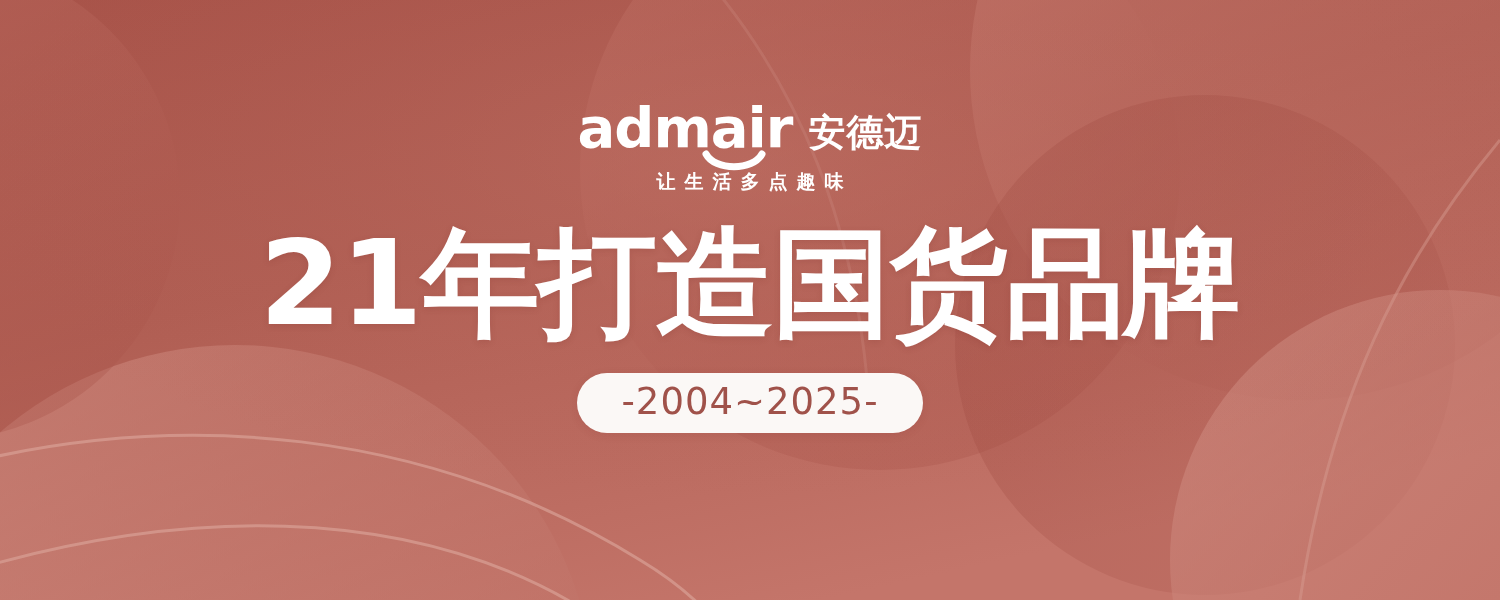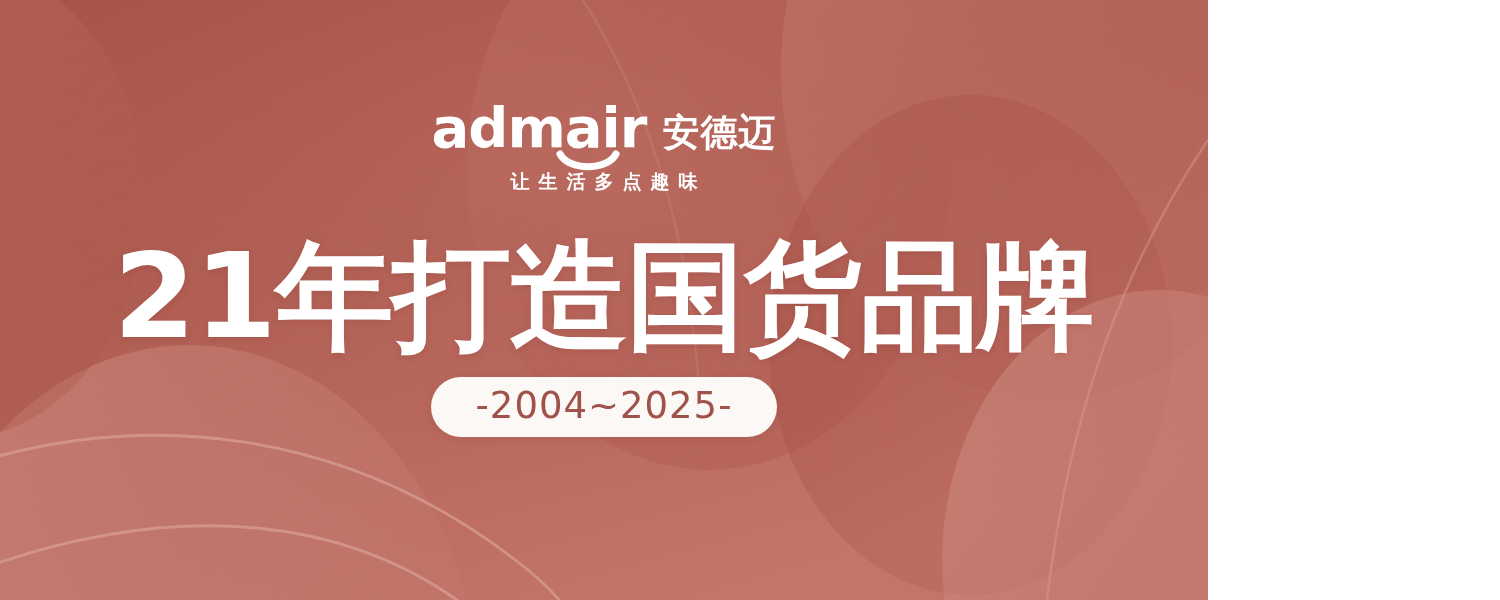--- a/index.html
+++ b/index.html
@@ -4,21 +4,21 @@
 <style>
   * { margin:0; padding:0; box-sizing:border-box; }
   html, body {
     width:1500px; height:600px;
     background:#ffffff;
     font-family:"Liberation Sans", sans-serif;
     overflow:hidden;
   }
   #banner {
     position:relative;
-    width:1208px; height:600px;
+    width:1500px; height:600px;
     overflow:hidden;
     background:#a8534a;
   }
   
   #bg-art { position:absolute; inset:0; width:100%; height:100%; display:block; }
 
   
   .content {
     position:absolute; inset:0;
     display:flex; flex-direction:column;
@@ -66,34 +66,34 @@
     font-size:19px;
     font-weight:bold;
     color:#ffffff;
     letter-spacing:9px;
     text-indent:9px;
     line-height:1;
   }
 
   
   .headline {
-    margin-top:42px;
+    margin-top:29px;
     font-family:"DejaVu Sans", sans-serif;
     font-weight:bold;
     font-size:118px;
     line-height:1.08;
     color:#ffffff;
     letter-spacing:-1px;
     white-space:nowrap;
     text-shadow:0 2px 6px rgba(120,45,38,0.18);
   }
 
   
   .date-badge {
-    margin-top:17px;
+    margin-top:26px;
     background:#fbf8f6;
     color:#a0524a;
     border-radius:999px;
     padding:9px 44px 11px;
     font-family:"DejaVu Sans", sans-serif;
     font-size:37px;
     font-weight:normal;
     letter-spacing:1px;
     line-height:1.08;
     white-space:nowrap;

